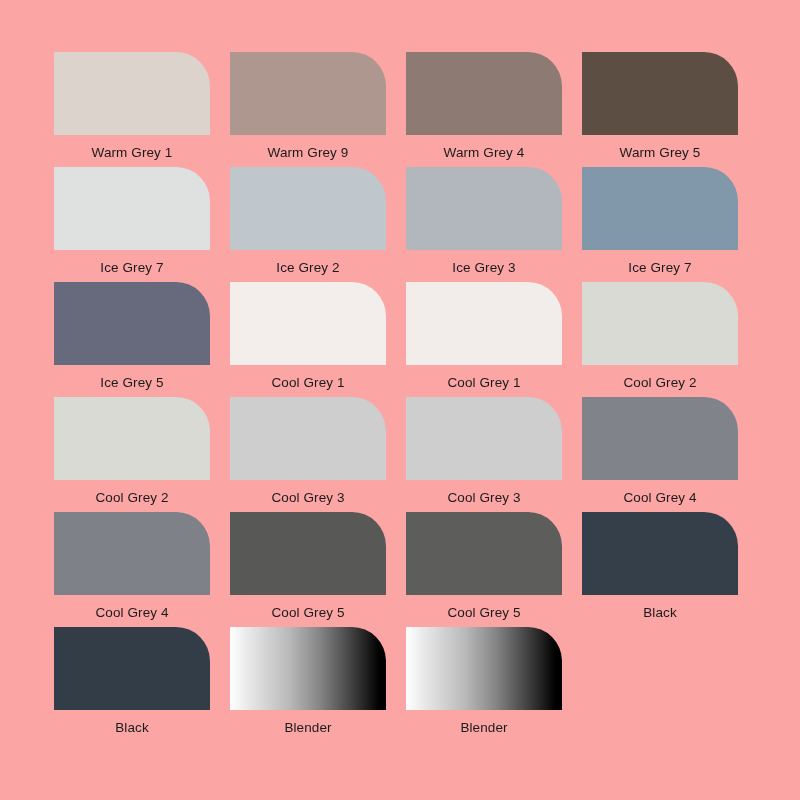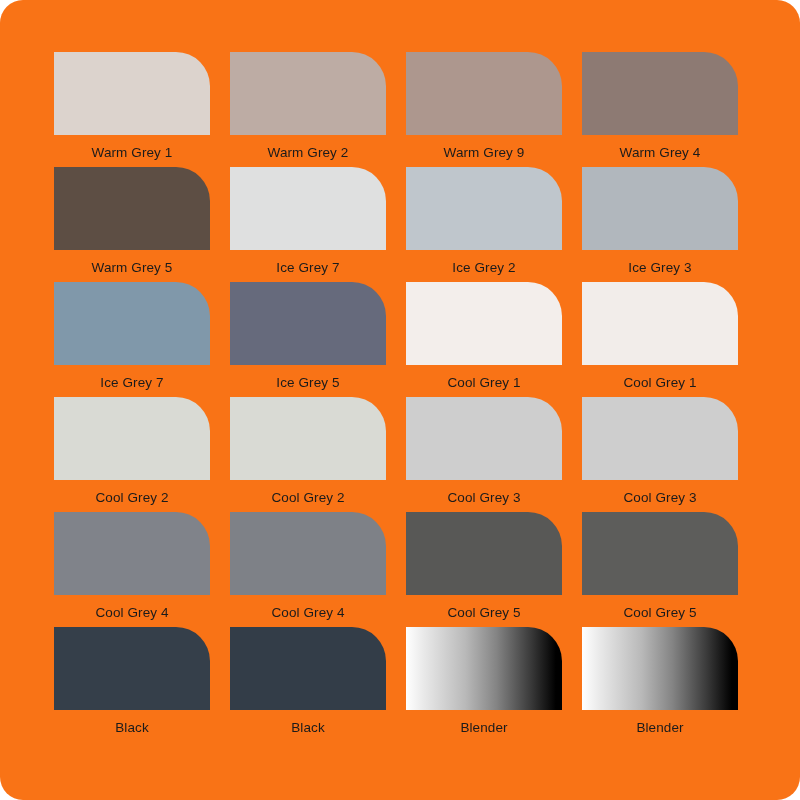--- a/index.html
+++ b/index.html
@@ -15,22 +15,21 @@
     -webkit-font-smoothing: antialiased;
     overflow: hidden;
   }
 
   #swatch-chart {
     position: relative;
     width: 800px;
     height: 800px;
     box-sizing: border-box;
     padding: 52px 70px 0 54px;
-    background: #f97316;
-    border-radius: 23px;
+    background: #fca5a5;
   }
 
   .swatch-grid {
     display: grid;
     grid-template-columns: repeat(4, 176px);
     grid-template-rows: repeat(6, 115px);
     column-gap: 0px;
     row-gap: 0px;
     width: 704px;
   }
@@ -65,24 +64,20 @@
   }
 </style>
 </head>
 <body>
 
 <div id="swatch-chart">
   <div class="swatch-grid">
       <div class="swatch-cell">
         <div class="swatch-chip" style="background-color: rgb(220, 211, 205);"></div>
         <div class="swatch-label">Warm Grey 1</div>
-      </div>
-      <div class="swatch-cell">
-        <div class="swatch-chip" style="background-color: rgb(189, 172, 164);"></div>
-        <div class="swatch-label">Warm Grey 2</div>
       </div>
       <div class="swatch-cell">
         <div class="swatch-chip" style="background-color: rgb(173, 151, 142);"></div>
         <div class="swatch-label">Warm Grey 9</div>
       </div>
       <div class="swatch-cell">
         <div class="swatch-chip" style="background-color: rgb(141, 122, 115);"></div>
         <div class="swatch-label">Warm Grey 4</div>
       </div>
       <div class="swatch-cell">

